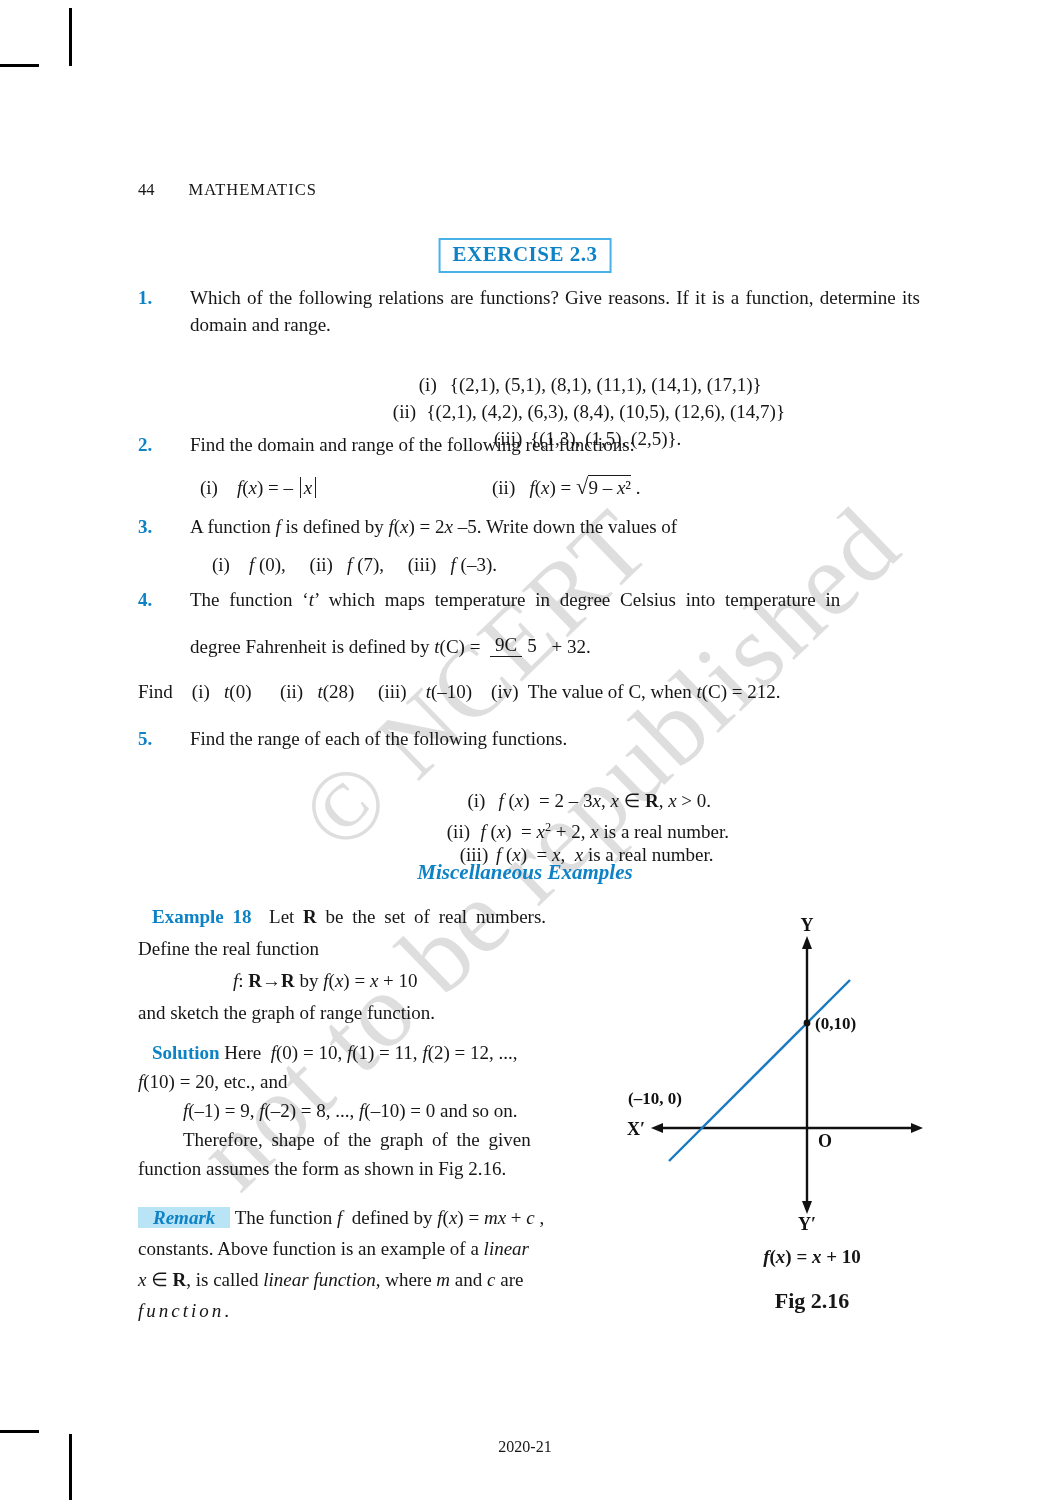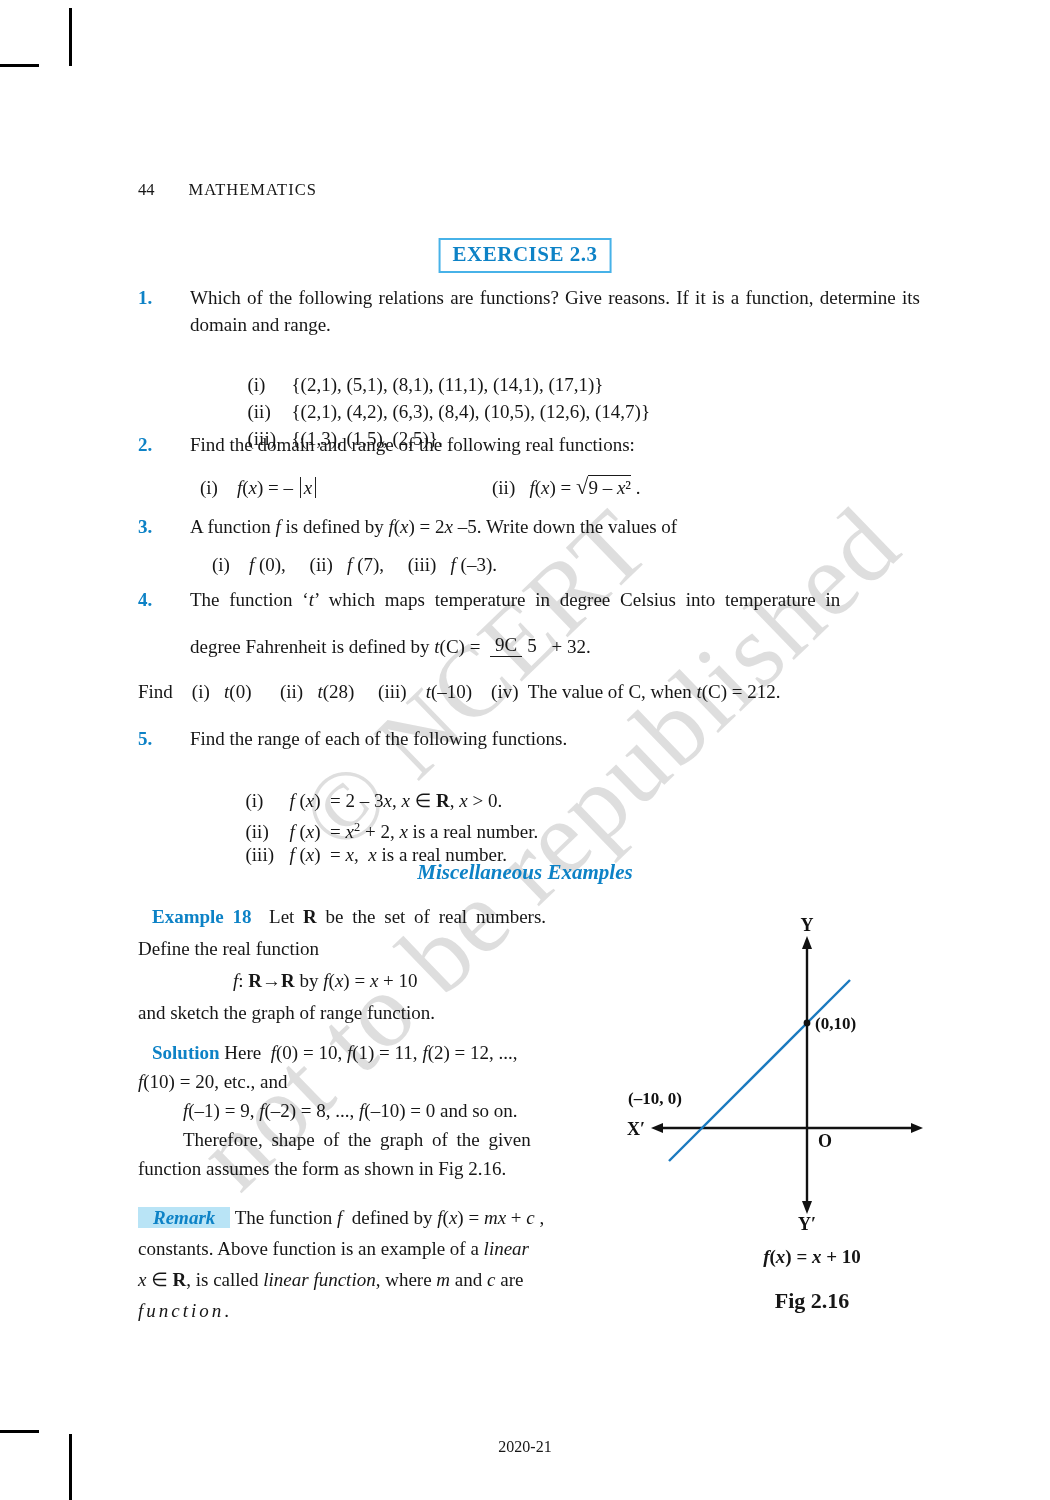--- a/index.html
+++ b/index.html
@@ -29,21 +29,21 @@
 
   .header{left:138px;top:180px;font-size:16.5px;letter-spacing:1px;}
   .header .pgnum{margin-right:34px;letter-spacing:0;}
 
   .exbox{left:50%;top:238px;transform:translateX(-50%);border:2.5px solid var(--boxborder);padding:2px 12px 4px 12px;color:var(--blue);font-weight:bold;font-size:21px;letter-spacing:.5px;}
 
   .q{left:138px;width:782px;display:flex;font-size:19px;line-height:27px;}
   .qnum{flex:0 0 52px;color:var(--blue);font-weight:bold;}
   .qbody{flex:1;}
   .qtext.just{text-align:justify;}
-  .parts{margin-left:10px;margin-top:6px;}
+  .parts{margin-left:10px;margin-top:6px;text-align:center;}
   .prow{height:27px;white-space:pre;}
   .plabel{display:inline-block;width:44px;}
   .segline{white-space:pre-wrap;}
 
   .q2parts{margin-left:10px;margin-top:11px;height:36px;display:flex;align-items:center;}
   .q2p1{display:inline-block;width:292px;}
 
   .q3parts{margin-left:22px;margin-top:11px;}
 
   .q4line1{word-spacing:5px;}

